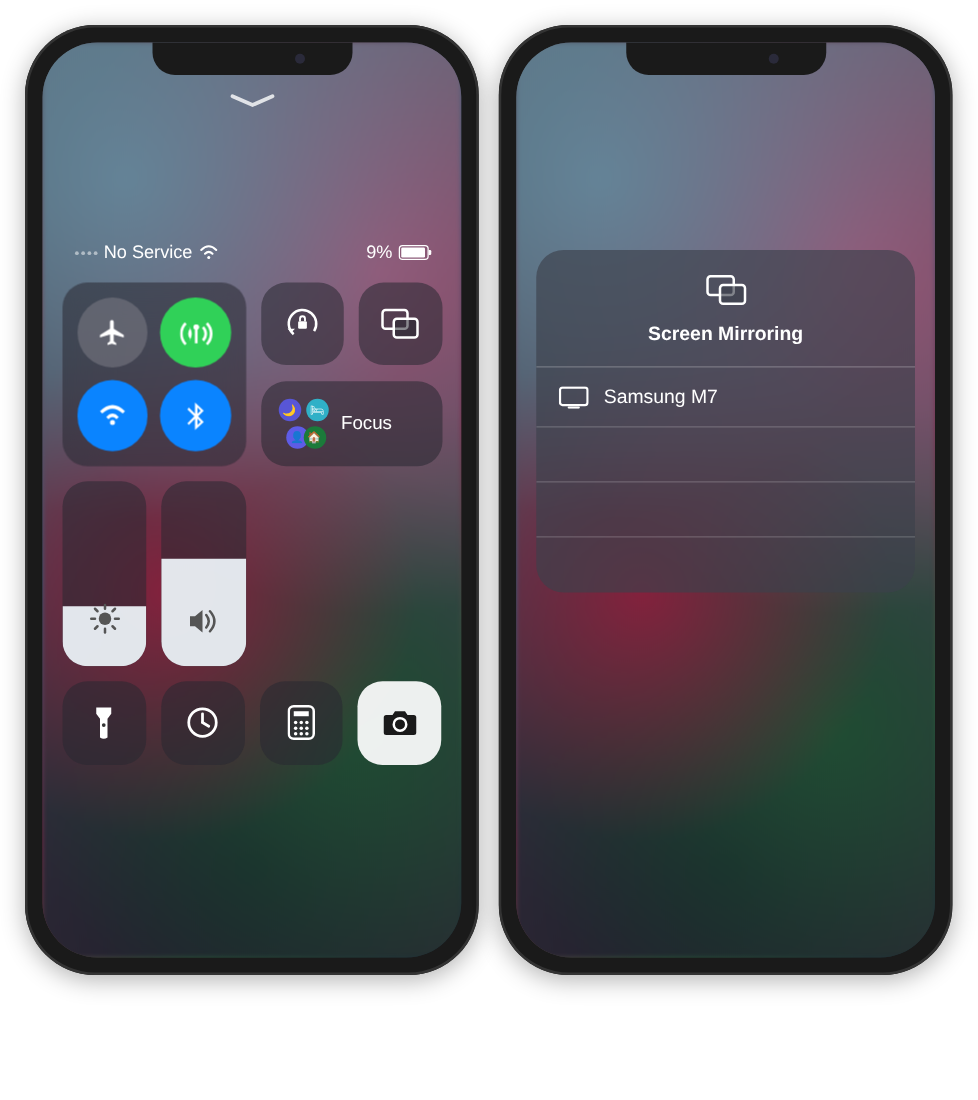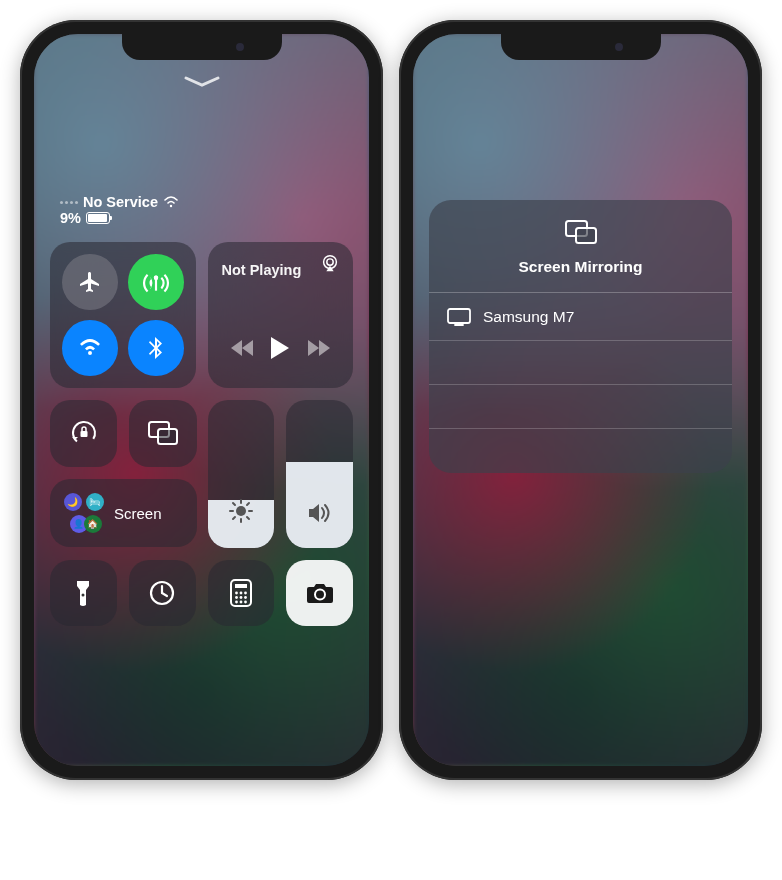--- a/index.html
+++ b/index.html
@@ -73,26 +73,25 @@
   .grabber {
     position: absolute;
     top: 40px;
     left: 50%;
     transform: translateX(-50%);
     z-index: 5;
   }
   .status-bar {
     display: flex;
     justify-content: space-between;
-    align-items: flex-start;
+    align-items: flex-end;
     padding: 0 10px;
     margin-top: 124px;
     font-size: 14.5px;
-    font-weight: 700;
-    flex-direction: column;
+    font-weight: 400;
   }
   .status-left, .status-right { display: flex; align-items: center; gap: 5px; }
   .signal-dots { display: flex; gap: 2px; align-items: center; }
   .signal-dot { width: 3px; height: 3px; border-radius: 50%; background: rgba(255,255,255,0.5); }
   .battery-icon {
     width: 24px; height: 12px;
     border: 1px solid #fff;
     border-radius: 3px;
     position: relative;
     display: inline-block;
@@ -326,47 +325,20 @@
                 <path d="M13 17a2 2 0 100-4 2 2 0 000 4zm-5-6.5Q13 5 18 10.5l-1.8 1.8Q13 9 9.8 12.3zM3 6Q13 -4 23 6l-1.8 1.8Q13 0 4.8 7.8z" fill="#fff"></path>
               </svg>
           </div>
           <div class="conn-btn conn-blue">
             <svg width="14" height="24" viewBox="0 0 14 24">
                 <path d="M6 1v9L1 5 0 6.5 5.5 12 0 17.5 1 19l5-5v9l7-6.5L8.5 12 13 7.5 6 1zm2 4l2.5 2.5L8 10V5zm0 9l2.5 2.5L8 19v-5z" fill="#fff"></path>
               </svg>
           </div>
         </div>
 
-        <div class="module media">
-          <div class="airplay-corner">
-            <svg width="22" height="22" viewBox="0 0 24 24">
-                <circle cx="12" cy="11" r="7" stroke="#fff" stroke-width="1.6" fill="none"></circle>
-                <circle cx="12" cy="11" r="3.5" stroke="#fff" stroke-width="1.6" fill="none"></circle>
-                <path d="M8 21 L12 15 L16 21 Z" fill="#fff"></path>
-              </svg>
-          </div>
-          <div class="media-title">Not Playing</div>
-          <div class="media-controls">
-            <div class="media-btn">
-              <svg width="24" height="18" viewBox="0 0 24 18">
-                  <path d="M12 1 L1 9 L12 17 Z M23 1 L12 9 L23 17 Z" fill="#fff"></path>
-                </svg>
-            </div>
-            <div class="media-btn media-play">
-              <svg width="20" height="24" viewBox="0 0 20 24">
-                  <path d="M1 1 L19 12 L1 23 Z" fill="#fff"></path>
-                </svg>
-            </div>
-            <div class="media-btn">
-              <svg width="24" height="18" viewBox="0 0 24 18">
-                  <path d="M1 1 L12 9 L1 17 Z M12 1 L23 9 L12 17 Z" fill="#fff"></path>
-                </svg>
-            </div>
-          </div>
-        </div>
 
         <div style="display:grid;grid-template-columns:1fr 1fr;grid-template-rows:auto auto;gap:12px;">
           <div class="small-module">
             <svg width="30" height="30" viewBox="0 0 30 30">
                 <circle cx="15" cy="15" r="11" stroke="#fff" stroke-width="2" fill="none" stroke-dasharray="50 20" transform="rotate(130 15 15)"></circle>
                 <path d="M6 22 L3 19 L9 19 Z" fill="#fff"></path>
                 <rect x="11.5" y="13" width="7" height="6" rx="1" fill="#fff"></rect>
                 <path d="M13 13 V11 a2 2 0 014 0 V13" stroke="#fff" stroke-width="1.5" fill="none"></path>
               </svg>
           </div>
@@ -376,21 +348,21 @@
                 <rect x="11" y="9" width="19" height="15" rx="2.5" stroke="#fff" stroke-width="2" fill="rgba(40,40,50,0.55)"></rect>
               </svg>
           </div>
           <div class="focus-module" style="grid-column:1/3">
             <div class="focus-icons">
               <div class="focus-sub-icon" style="background:#5856d6;top:0;left:0">🌙</div>
               <div class="focus-sub-icon" style="background:#30b0c7;top:0;right:0">🛏</div>
               <div class="focus-sub-icon" style="background:#5e5ce6;bottom:0;left:6px">👤</div>
               <div class="focus-sub-icon" style="background:#1b7a3a;bottom:0;right:2px">🏠</div>
             </div>
-            <span style="font-size:15px;font-weight:500">Screen</span>
+            <span style="font-size:15px;font-weight:500">Focus</span>
           </div>
         </div>
 
         <div style="display:grid;grid-template-columns:1fr 1fr;gap:12px;">
           <div class="slider-module">
             <div class="slider-fill" style="height:32%"></div>
             <div class="slider-icon">
               <svg width="26" height="26" viewBox="0 0 26 26">
                   <circle cx="13" cy="13" r="5" fill="#555"></circle>
                   <g stroke="#555" stroke-width="2" stroke-linecap="round">

